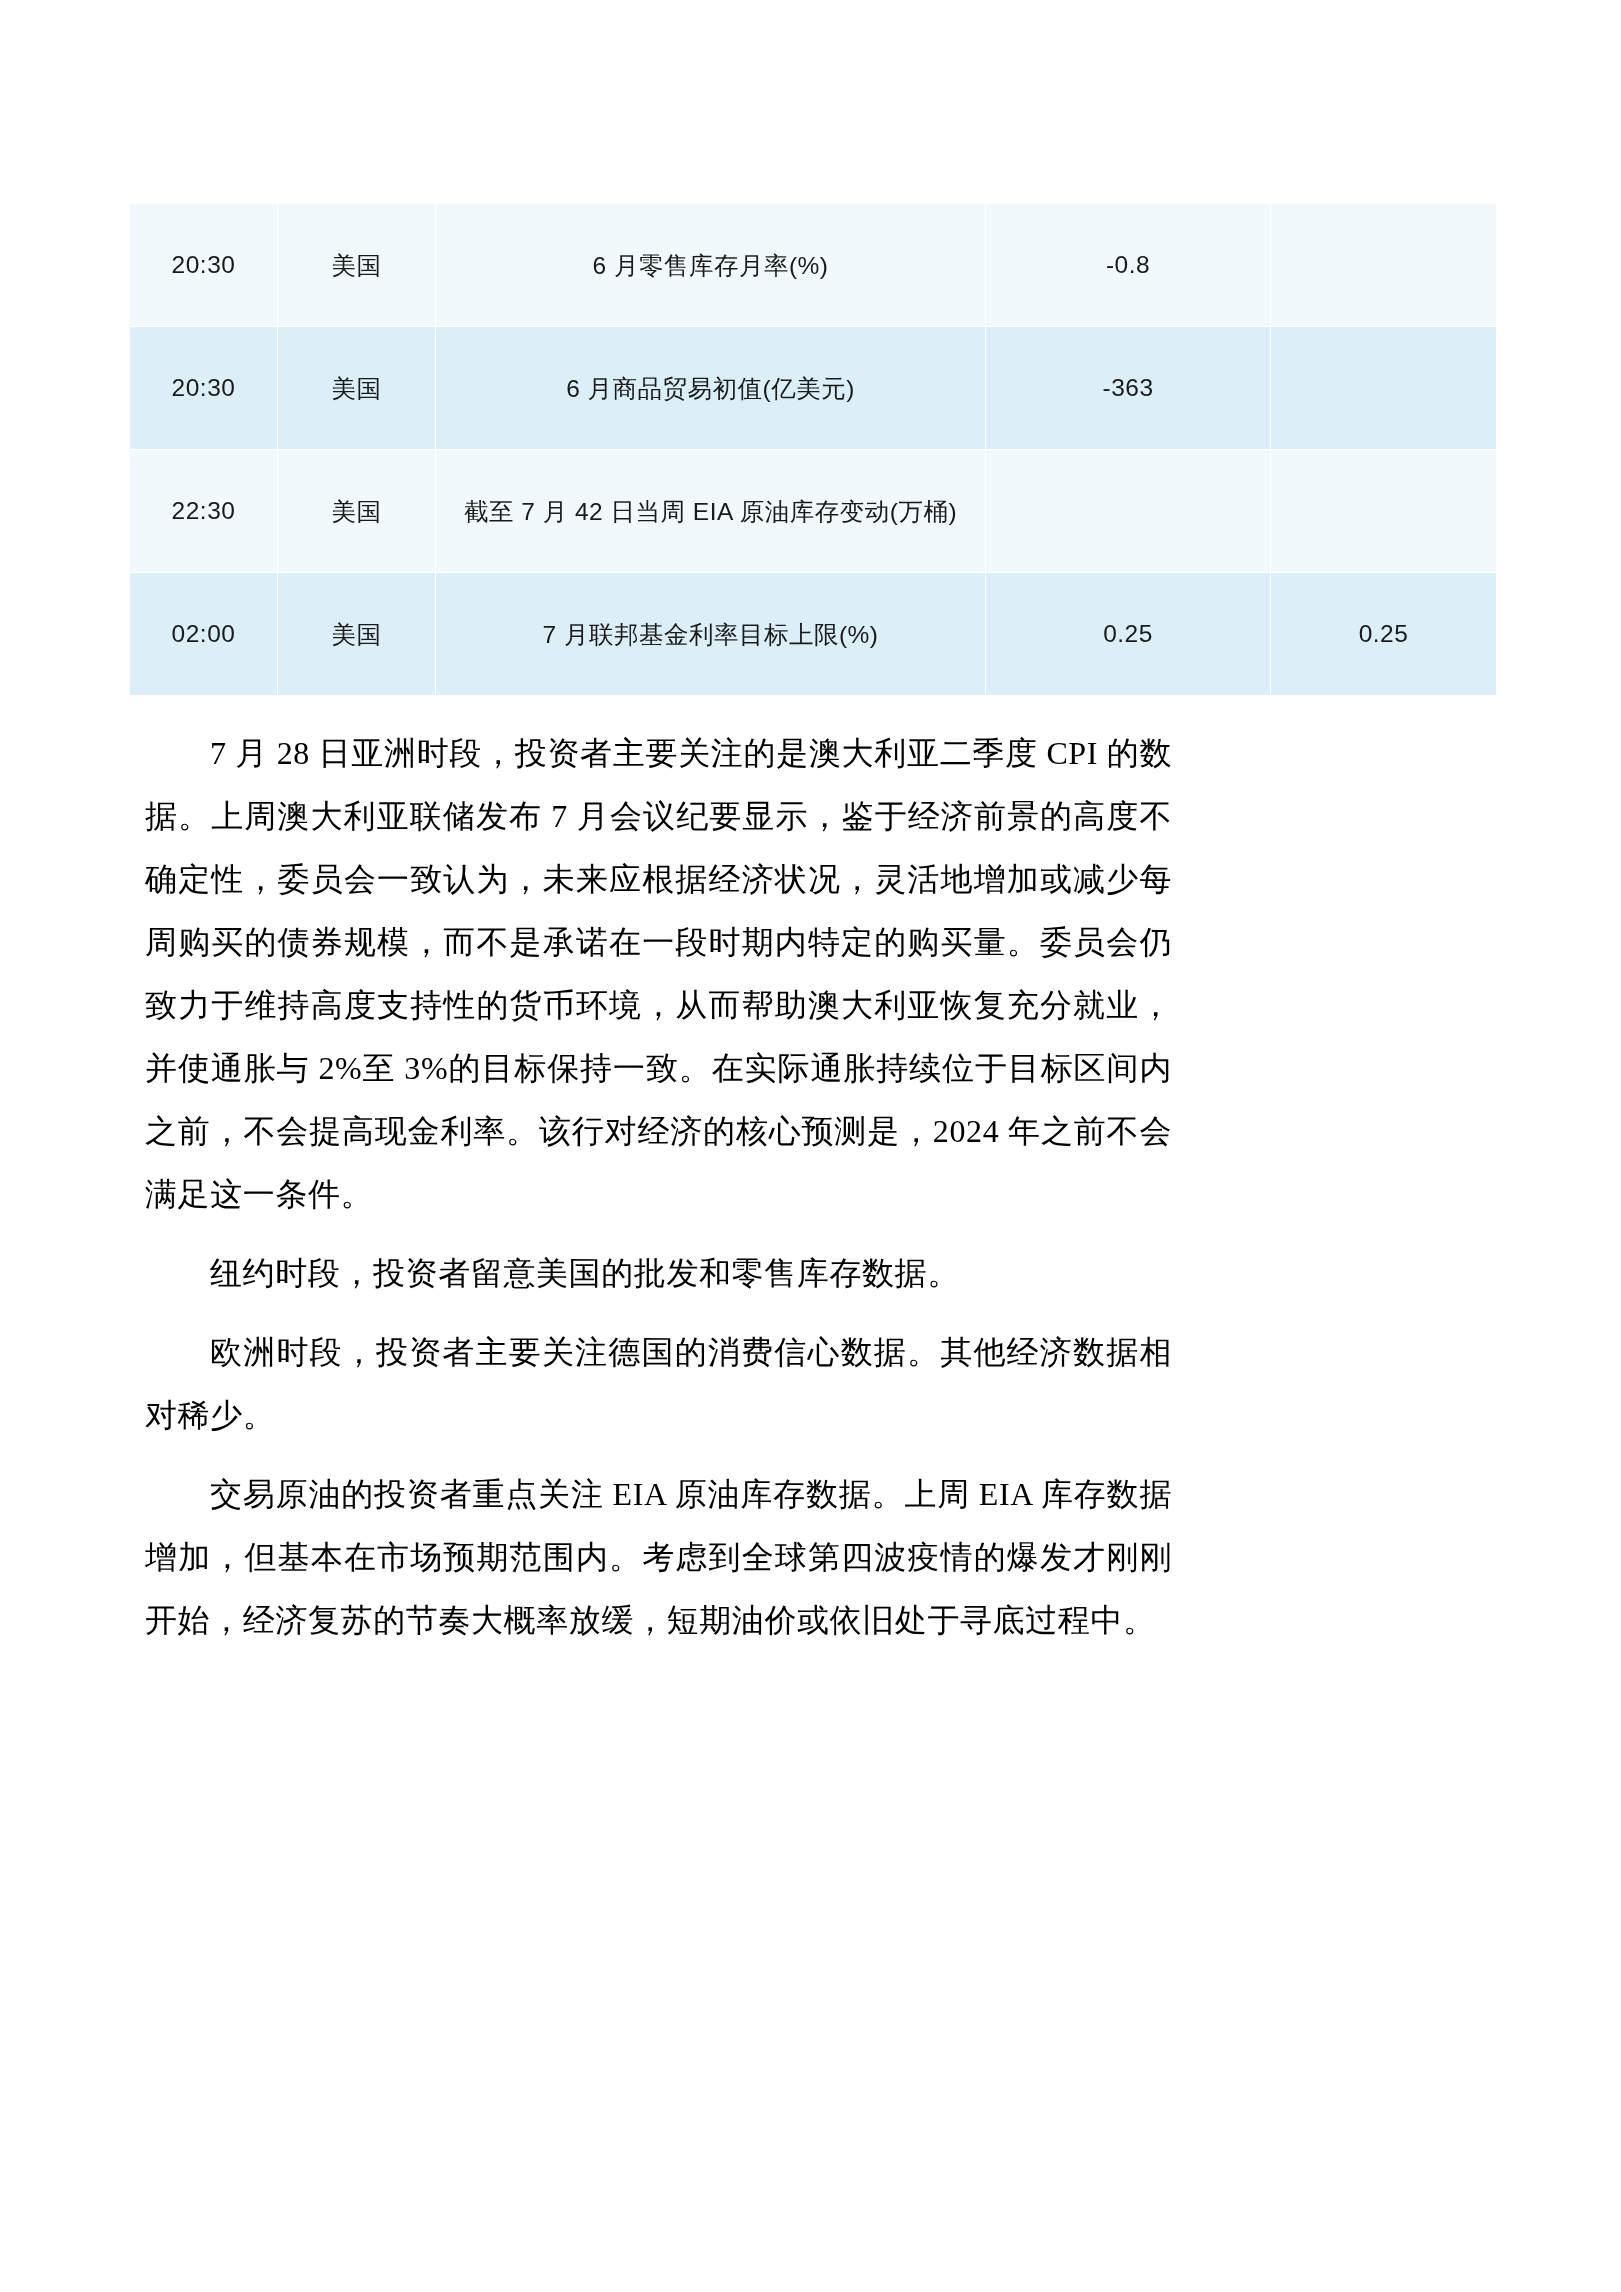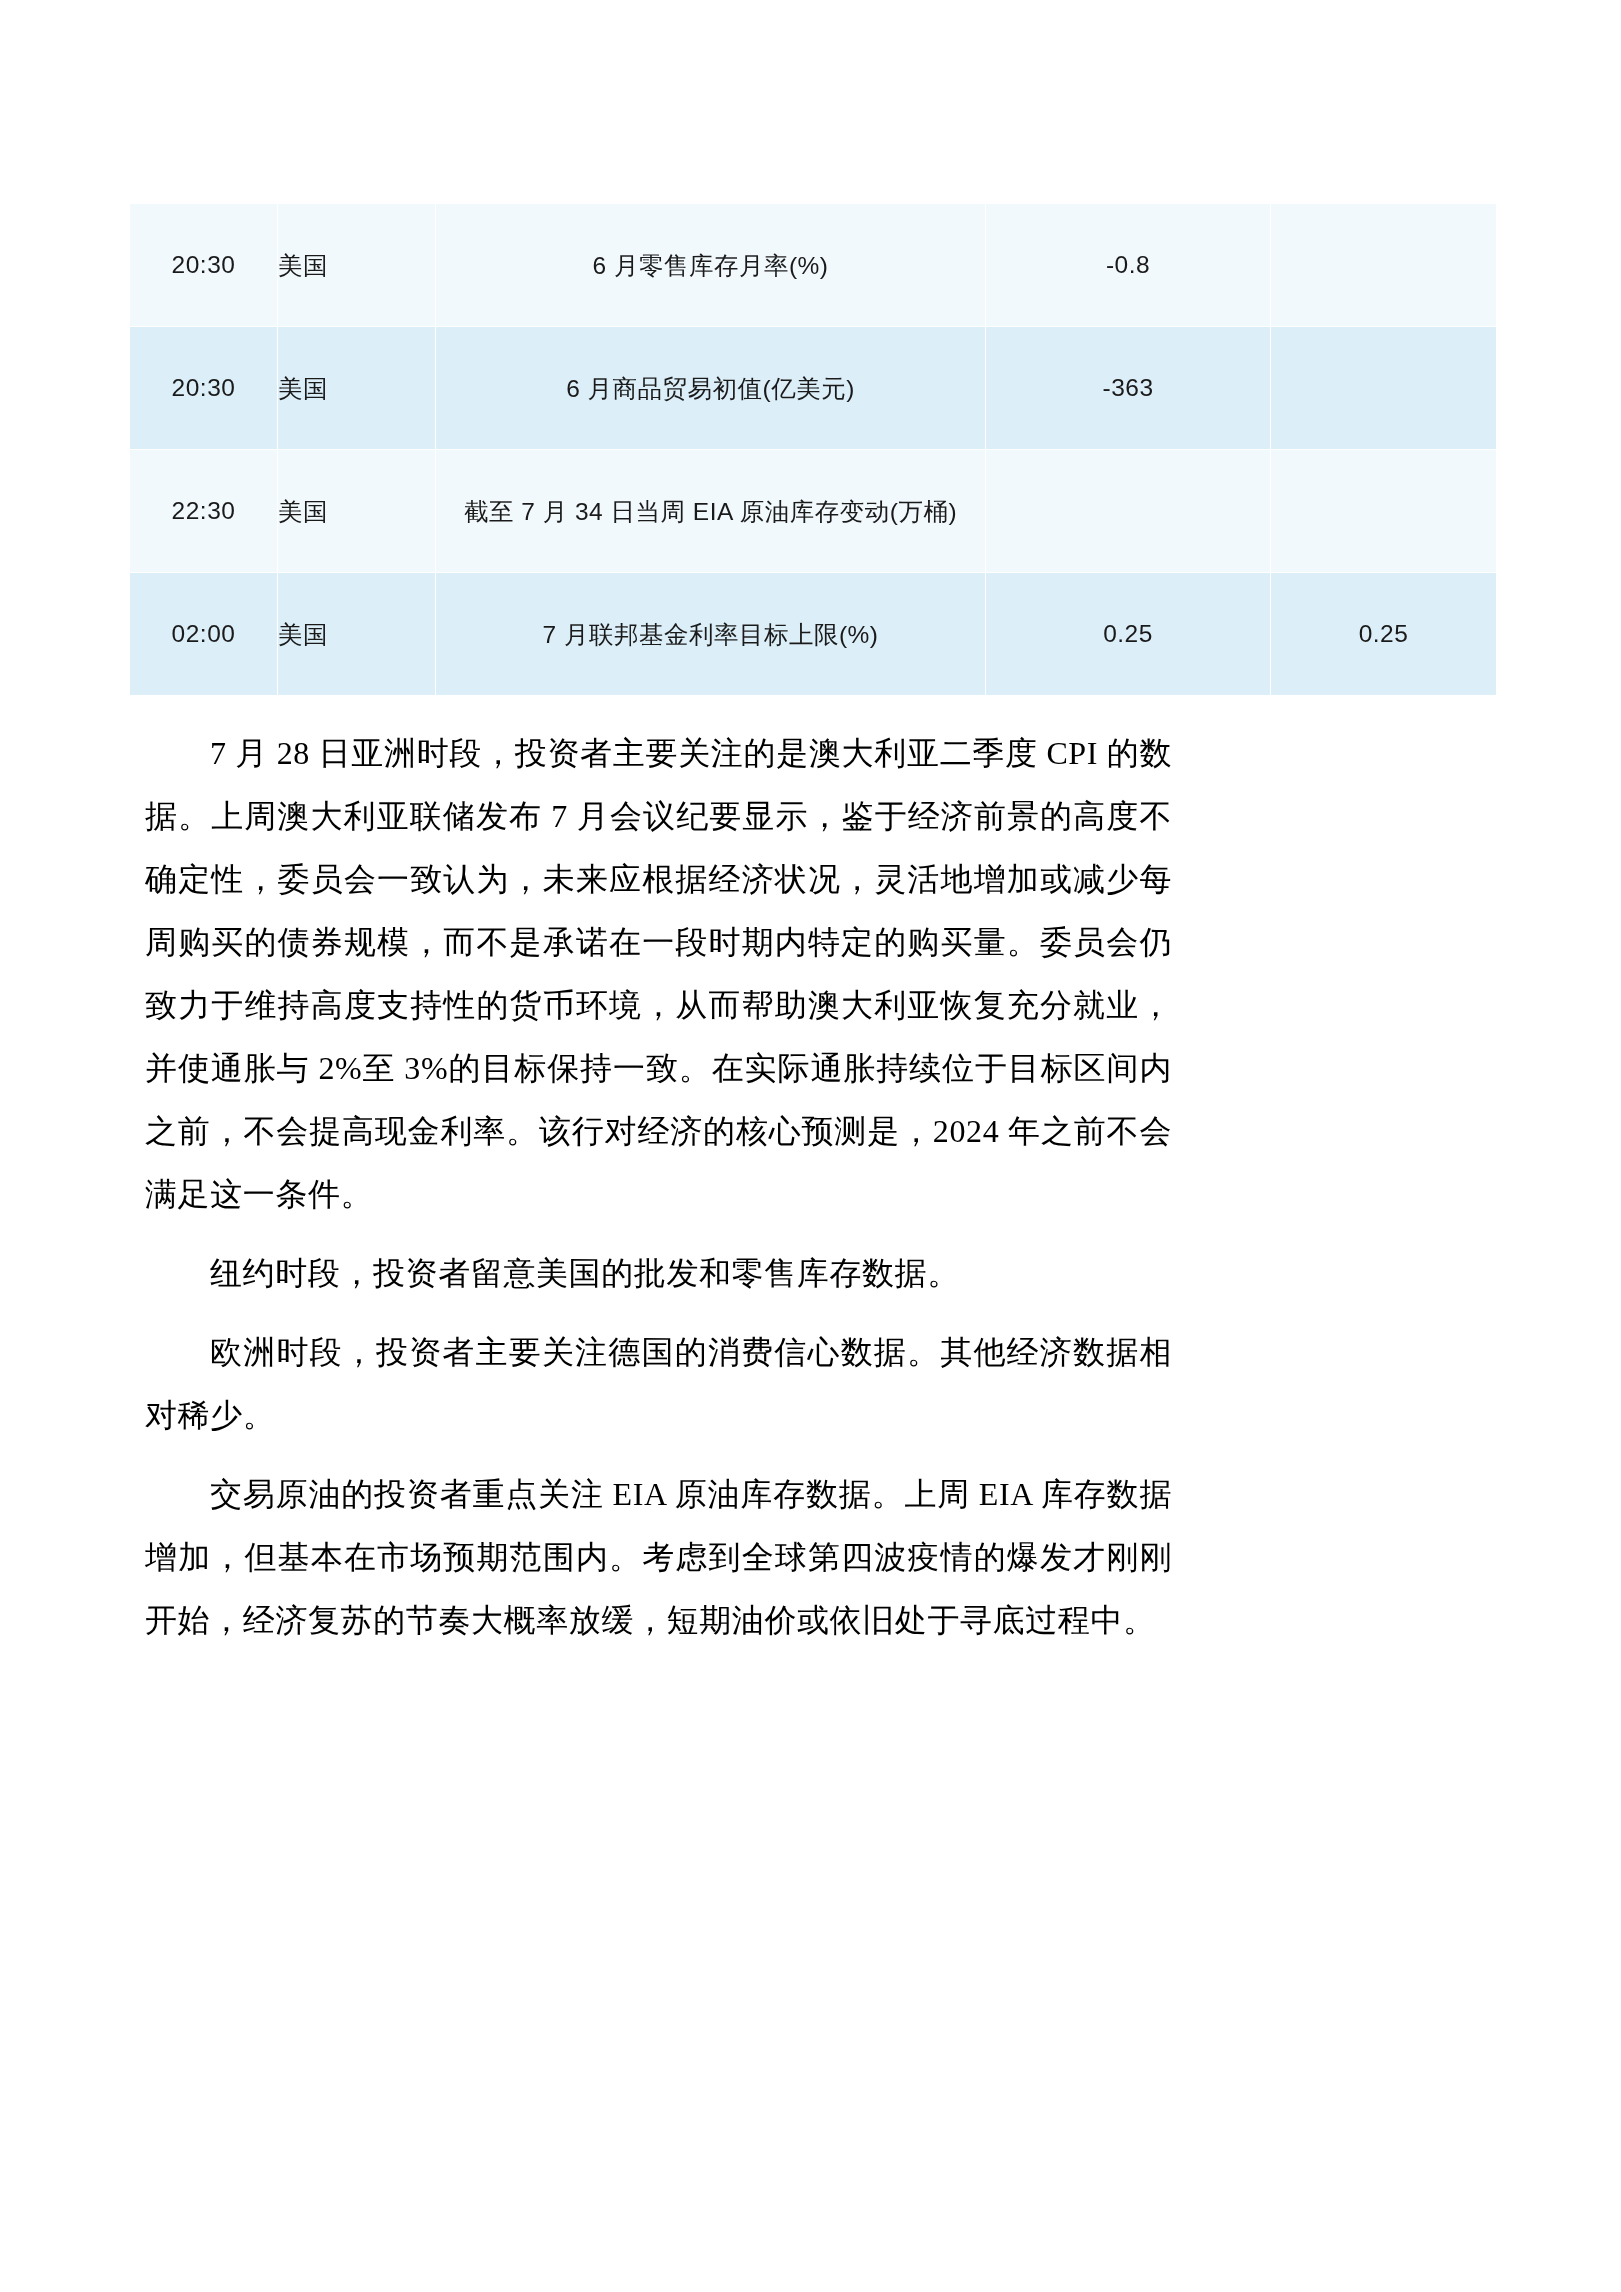--- a/index.html
+++ b/index.html
@@ -37,21 +37,21 @@
     vertical-align: middle;
     font-family: "Liberation Sans", sans-serif;
     font-size: 24.5px;
     color: #1a1a1a;
     letter-spacing: 0.5px;
   }
   tr.row-light td { background: #f2f9fd; }
   tr.row-dark  td { background: #dceef8; }
 
   td.col-time    { width: 147px; text-align: center; }
-  td.col-country { width: 157px; }
+  td.col-country { width: 157px; text-align: center; }
   td.col-event   { width: 549px; text-align: center; padding: 0 11.8px; }
   td.col-prev    { width: 284px; text-align: center; }
   td.col-fcst    { width: 225px; text-align: center; }
 
   
   .body-copy {
     margin-top: 25.5px;
   }
   .body-copy p {
     margin: 16px;
@@ -81,21 +81,21 @@
       <tr class="row-dark">
         <td class="col-time">20:30</td>
         <td class="col-country">美国</td>
         <td class="col-event">6 月商品贸易初值(亿美元)</td>
         <td class="col-prev">-363</td>
         <td class="col-fcst"></td>
       </tr>
       <tr class="row-light">
         <td class="col-time">22:30</td>
         <td class="col-country">美国</td>
-        <td class="col-event">截至 7 月 34 日当周 EIA 原油库存变动(万桶)</td>
+        <td class="col-event">截至 7 月 42 日当周 EIA 原油库存变动(万桶)</td>
         <td class="col-prev"></td>
         <td class="col-fcst"></td>
       </tr>
       <tr class="row-dark">
         <td class="col-time">02:00</td>
         <td class="col-country">美国</td>
         <td class="col-event">7 月联邦基金利率目标上限(%)</td>
         <td class="col-prev">0.25</td>
         <td class="col-fcst">0.25</td>
       </tr>

